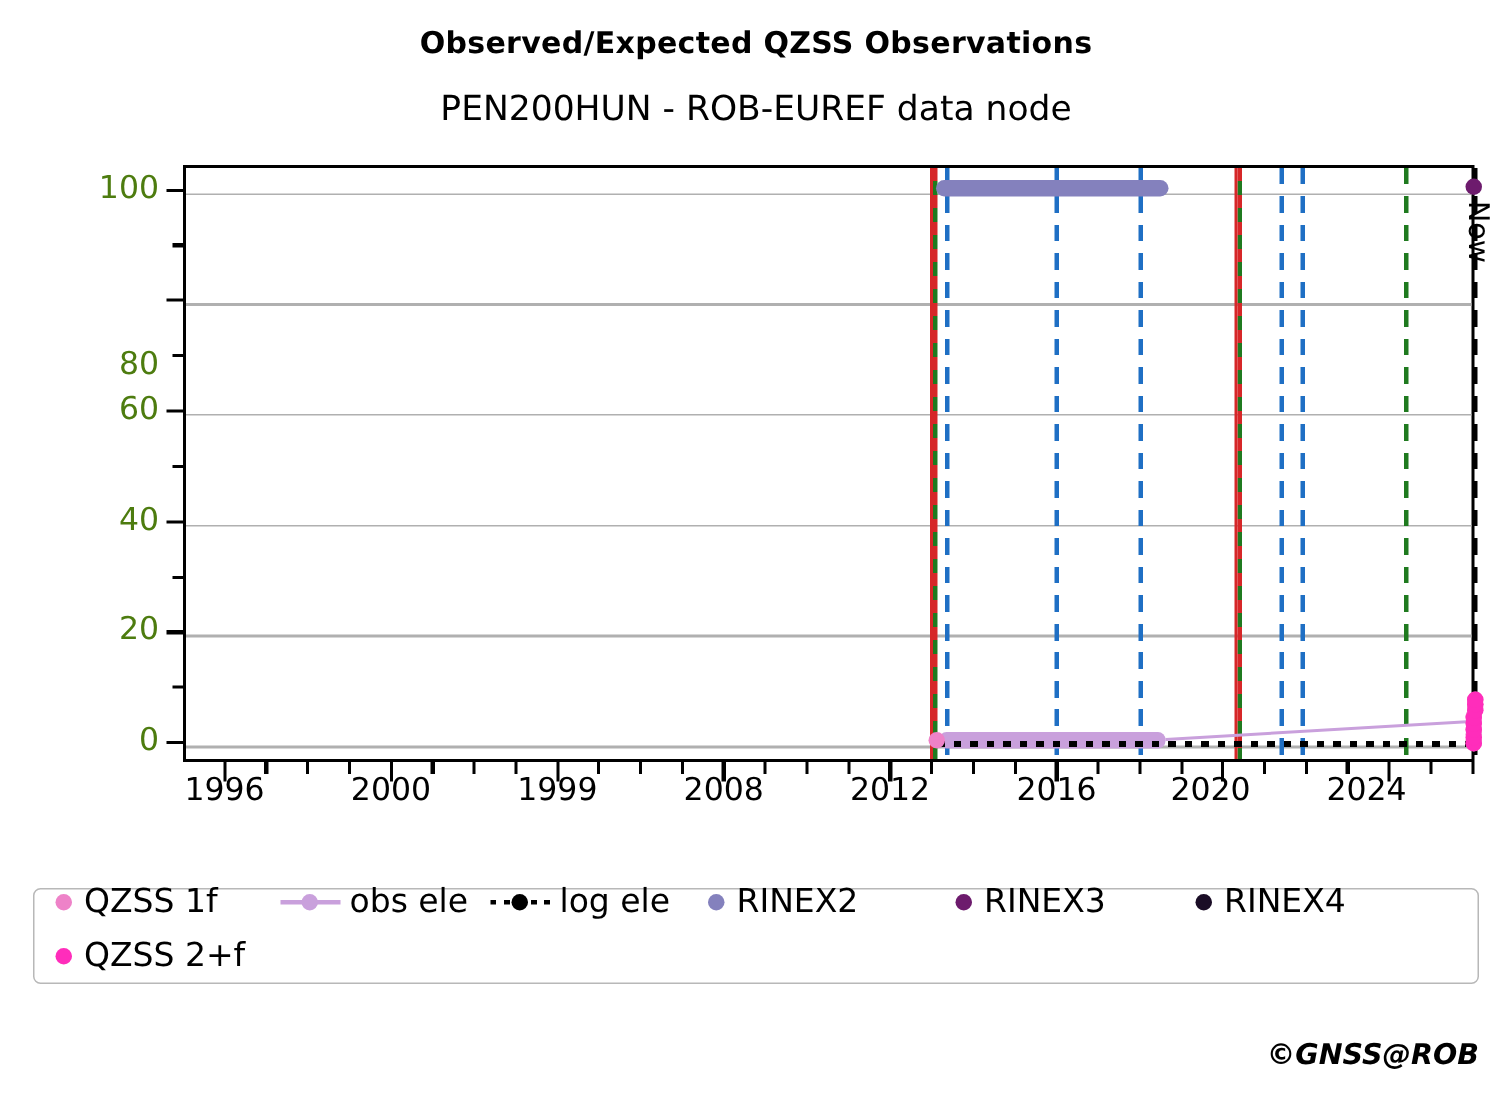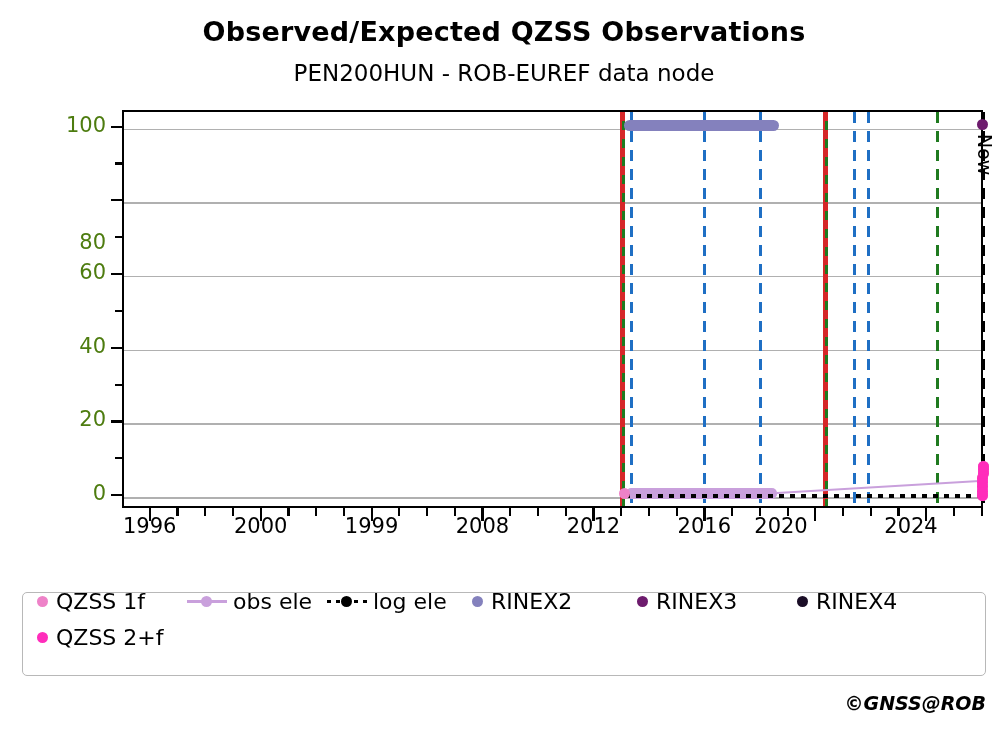--- a/index.html
+++ b/index.html
@@ -1,20 +1,20 @@
 <!DOCTYPE html>
 <html><head>
 <meta charset="utf-8">
 <style>
   html,body{margin:0;padding:0;background:#ffffff;}
   body{width:1008px;height:734px;font-family:"DejaVu Sans",sans-serif;overflow:hidden;}
   #root{position:relative;width:1008px;height:734px;}
 
   .ttl{position:absolute;left:0;width:1008px;text-align:center;color:#000;}
-  #chart-title{top:16px;font-size:27px;font-weight:bold;letter-spacing:.2px;}
+  #chart-title{top:16px;font-size:20px;font-weight:bold;letter-spacing:.2px;}
   #chart-subtitle{top:60px;font-size:23px;font-weight:normal;}
 
   
   #plot-area{position:absolute;left:122px;top:110px;width:861px;height:398px;
              border:2.5px solid #000;box-sizing:border-box;background:#fff;}
   .gridline{position:absolute;left:0;width:100%;height:1.5px;background:#b0b0b0;}
   .ytick-label{position:absolute;text-align:right;width:70px;font-size:21px;color:#4d7c0f;}
   .ytick-major{position:absolute;left:-11px;width:11px;height:2.2px;background:#000;}
   .ytick-minor{position:absolute;left:-7px;width:7px;height:2.2px;background:#000;}
 
@@ -37,21 +37,21 @@
   #now-label{position:absolute;font-size:19px;color:#000;white-space:nowrap;
              transform-origin:left top;transform:rotate(90deg);}
 
   .band{position:absolute;border-radius:6px;}
   .obs-line{position:absolute;background:#c9a0dc;}
   .dotline{position:absolute;height:4px;
            background:repeating-linear-gradient(to right,#000 0 5px,transparent 5px 11px);}
   .pt{position:absolute;border-radius:50%;}
 
   
-  #legend{position:absolute;left:22px;top:592px;width:964px;height:84px;
+  #legend{position:absolute;left:22px;top:592px;width:964px;height:64px;
           border:1.3px solid #b8b8b8;border-radius:5px;background:#fff;box-sizing:border-box;}
   .legend-row{position:absolute;left:14px;display:flex;align-items:center;}
   .legend-item{display:flex;align-items:center;margin-right:26px;}
   .legend-label{font-size:22px;color:#000;white-space:nowrap;}
   .lg-dot{border-radius:50%;margin-right:8px;}
   .lg-lm{position:relative;width:40px;height:14px;margin-right:6px;}
   .lg-lm .seg{position:absolute;top:6px;left:0;width:40px;height:2.6px;}
   .lg-lm .seg.dot{background:repeating-linear-gradient(to right,#000 0 4px,transparent 4px 9px);}
   .lg-lm .ctr{position:absolute;left:14px;top:2px;width:11px;height:11px;border-radius:50%;}
 
@@ -162,21 +162,21 @@
       <div class="xtick-label" style="left: 593.401px;">2012</div>
       <div class="xtick-minor" style="left: 620.13px;"></div>
       <div class="xtick-minor" style="left: 647.86px;"></div>
       <div class="xtick-minor" style="left: 675.589px;"></div>
       <div class="xtick-major" style="left: 703.319px;"></div>
       <div class="xtick-label" style="left: 704.319px;">2016</div>
       <div class="xtick-minor" style="left: 731.048px;"></div>
       <div class="xtick-minor" style="left: 758.778px;"></div>
       <div class="xtick-minor" style="left: 786.507px;"></div>
       <div class="xtick-major" style="left: 814.237px;"></div>
-      <div class="xtick-label" style="left: 781px;">2020</div>
+      <div class="xtick-label" style="left: 807px;">2020</div>
       <div class="xtick-minor" style="left: 841.966px;"></div>
       <div class="xtick-minor" style="left: 869.696px;"></div>
       <div class="xtick-minor" style="left: 897.425px;"></div>
       <div class="xtick-major" style="left: 925.155px;"></div>
       <div class="xtick-label" style="left: 911px;">2024</div>
       <div class="xtick-minor" style="left: 952.884px;"></div>
       <div class="xtick-minor" style="left: 980.614px;"></div>
     </div>
 
   <div id="legend">

